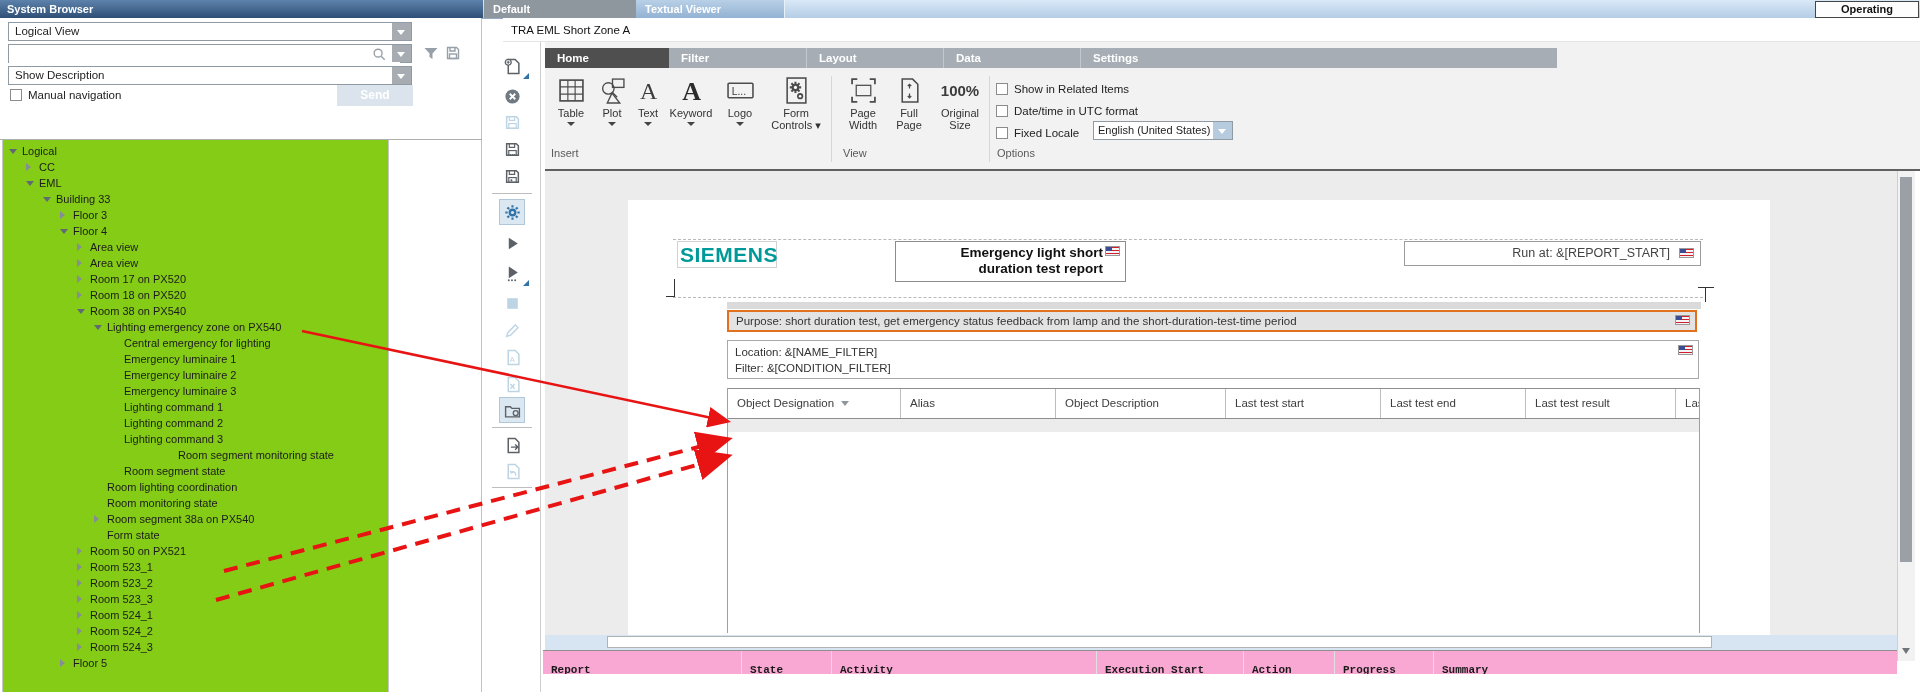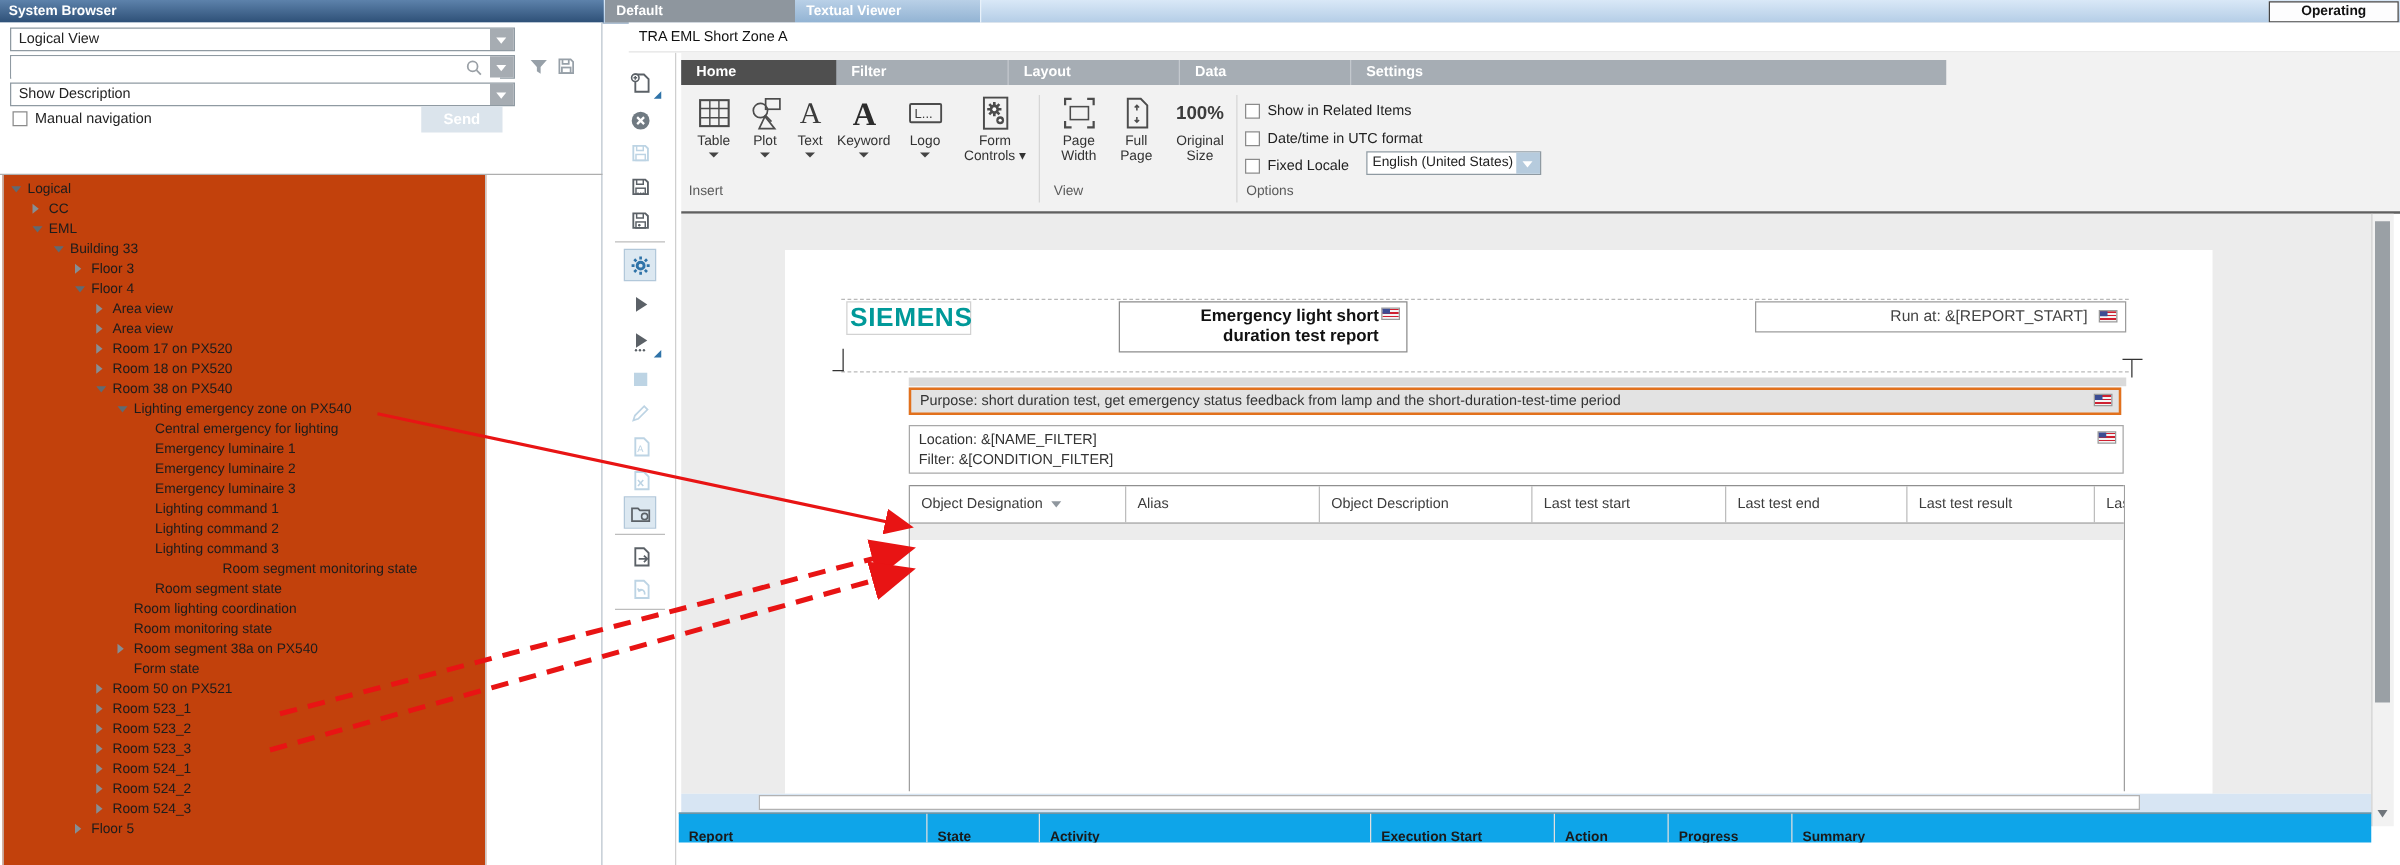--- a/index.html
+++ b/index.html
@@ -27,21 +27,21 @@
           line-height:17px;padding-left:6px;}
   .dropbtn{position:absolute;right:0;top:0;width:19px;height:100%;background:#a6acb2;}
   .dropbtn:after{content:"";position:absolute;left:5px;top:7px;border-left:4px solid transparent;
                  border-right:4px solid transparent;border-top:5px solid #fff;}
   .searchfield{position:absolute;left:0;top:0;width:383px;height:17px;border:0;outline:none;font-size:11.5px;padding-left:6px;}
   .sendbtn{background:#dbe4ec;color:#fff;font-weight:bold;font-size:12px;text-align:center;line-height:21px;}
   .cbox{width:12px;height:12px;background:#fff;border:1px solid #8b8b8b;box-sizing:border-box;}
   .cblabel{font-size:11.5px;color:#222;}
   .pdivider{left:0;top:139px;width:482px;height:1px;background:#aeaeae;}
   .treebox{left:2px;top:140px;width:387px;height:552px;border-left:1px solid #c6c6c6;border-right:1px solid #c6c6c6;
-           box-sizing:border-box;background:#c2410c;overflow:hidden;padding-top:3px;}
+           box-sizing:border-box;background:#84cc16;overflow:hidden;padding-top:3px;}
   .trow{height:16px;display:flex;align-items:center;font-size:11px;color:#1c1c1c;white-space:nowrap;cursor:default;}
   .tw{width:13px;display:inline-flex;justify-content:flex-start;flex:none;}
   .tri-d{width:0;height:0;border-left:4px solid transparent;border-right:4px solid transparent;border-top:5px solid #5f6a73;}
   .tri-r{width:0;height:0;border-top:4px solid transparent;border-bottom:4px solid transparent;border-left:5px solid #868e95;}
 
   
   .sidebar{left:483px;top:42px;width:58px;height:650px;background:#fff;border-right:1px solid #cfcfcf;box-sizing:border-box;}
   .sicon{position:absolute;left:500px;width:24px;height:24px;display:flex;align-items:center;justify-content:center;}
   .sicon svg{width:17px;height:17px;}
   .sicon.active{background:#dce8f1;outline:1px solid #b2c8da;}
@@ -100,21 +100,21 @@
   .sortcaret{position:absolute;left:113px;top:12px;border-left:4px solid transparent;border-right:4px solid transparent;
              border-top:5px solid #8f979e;}
   .selrow{height:13px;background:#ececec;}
 
   
   .hscroll{left:545px;top:635px;width:1352px;height:15px;background:#d7e5f3;}
   .hthumb{position:absolute;left:62px;top:1px;width:1105px;height:12px;background:#fff;border:1px solid #b2b2b2;box-sizing:border-box;}
   .vscroll{left:1897px;top:171px;width:18px;height:490px;background:#f2f2f2;border-left:1px solid #cfcfcf;box-sizing:border-box;}
   .vthumb{position:absolute;left:1900px;top:177px;width:12px;height:385px;background:#9aa0a5;}
   .varrow{position:absolute;left:1902px;top:648px;border-left:4px solid transparent;border-right:4px solid transparent;border-top:6px solid #6f757b;}
-  .statusbar{left:543px;top:650px;width:1354px;height:24px;background:#0ea5e9;border-top:1px solid #8f8f8f;box-sizing:border-box;display:flex;}
+  .statusbar{left:543px;top:650px;width:1354px;height:24px;background:#f9a8d4;border-top:1px solid #8f8f8f;box-sizing:border-box;display:flex;font-family:Liberation Mono, monospace;}
   .scell{flex:none;border-right:1px solid #e0e0e0;font-size:11px;font-weight:bold;color:#1a1a1a;
          padding:13px 0 0 8px;box-sizing:border-box;white-space:nowrap;overflow:hidden;}
   .scell:last-child{border-right:0;flex:1;}
 
   .arrowsvg{left:0;top:0;width:1920px;height:692px;pointer-events:none;z-index:60;}
 </style>
 </head>
 <body>
 
 <div class="screen">
@@ -153,21 +153,21 @@
   <svg class="abs" style="left:423px;top:46px;width:16px;height:16px;" viewBox="0 0 16 16">
     <path d="M1.5 2h13L9.5 7.5V13l-3-2V7.5z" fill="#97a0a8"></path>
     </svg>
   <svg class="abs" style="left:445px;top:45px;width:16px;height:16px;" viewBox="0 0 16 16" fill="none" stroke="#97a0a8" stroke-width="1.4">
     <path d="M2.5 2.5h9l2 2v9h-11z"></path>
       <path d="M5 2.5v3.5h5V2.5"></path>
       <rect x="4.5" y="9" width="7" height="4.5"></rect>
     </svg>
   <div class="abs cbox" style="left:10px;top:89px;"></div>
   <div class="abs cblabel" style="left:28px;top:89px;">Manual navigation</div>
-  <div class="abs sendbtn" style="left:337px;top:85px;width:65px;height:21px;">Send</div>
+  <div class="abs sendbtn" style="left:337px;top:85px;width:76px;height:21px;">Send</div>
   <div class="abs pdivider"></div>
   <div class="abs treebox" id="treebox">
       <div class="trow" style="padding-left: 6px;">
         <span class="tw">
           <span class="tri-d"></span>
         </span>
         <span class="tlabel">Logical</span>
       </div>
       <div class="trow" style="padding-left: 23px;">
         <span class="tw">

